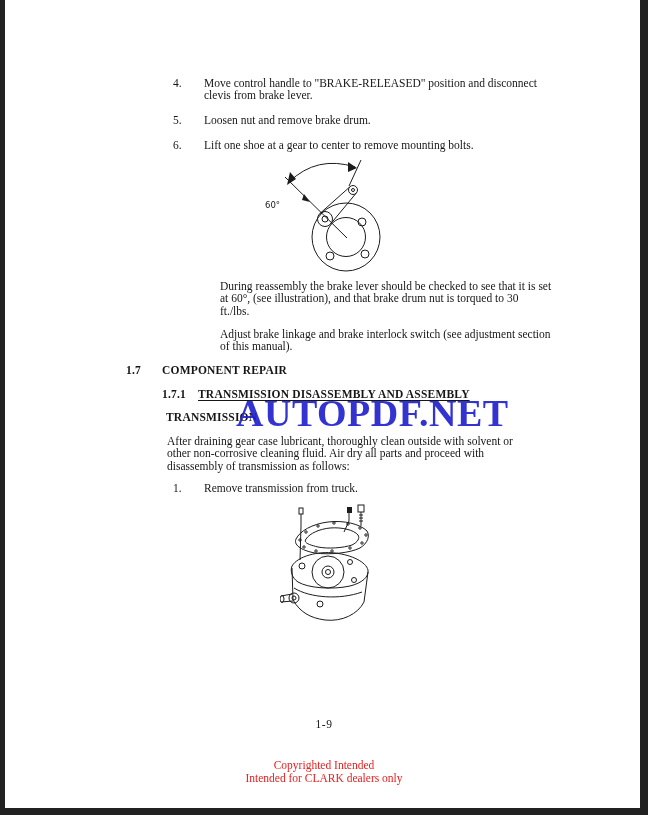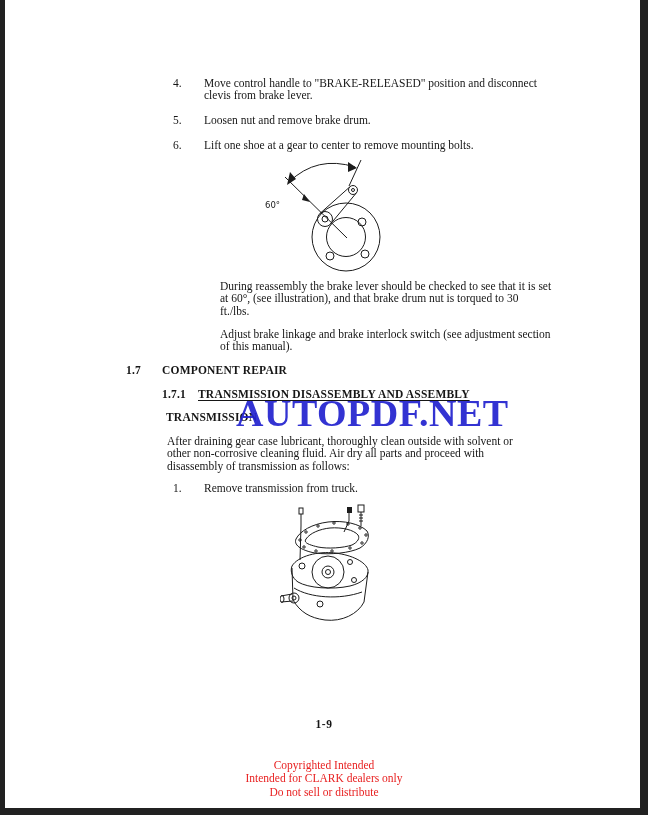--- a/index.html
+++ b/index.html
@@ -28,21 +28,21 @@
 
   .sub-label{position:absolute;font-weight:bold;font-size:11.5px;letter-spacing:.2px;}
 
   .figure{position:absolute;}
   .figure svg{display:block;}
   .figline{stroke:#1c1c1c;stroke-width:1;fill:none;}
   .figfill{fill:#1c1c1c;stroke:none;}
   .figtext{font-family:"DejaVu Sans",sans-serif;font-size:8.5px;fill:#1c1c1c;}
 
   .page-number{position:absolute;left:0;top:718px;width:100%;text-align:center;
-    font-weight:bold;font-size:11.5px;letter-spacing:.5px;}
+    font-weight:normal;font-size:11.5px;letter-spacing:.5px;}
 
   .watermark{position:absolute;left:236px;top:391px;
     font-family:"Liberation Serif",serif;font-weight:bold;font-size:38px;
     letter-spacing:.5px;opacity:.92;white-space:nowrap;}
 
   .footer{position:absolute;left:0;top:759px;width:100%;text-align:center;
     font-size:11.5px;line-height:13.4px;}
 </style>
 </head>
 <body>
@@ -173,16 +173,15 @@
     </svg>
   </div>
 
   <div class="page-number">1-9</div>
 
   <div class="watermark" style="color: rgb(34, 34, 207);">AUTOPDF.NET</div>
 
   <div class="footer" style="color: rgb(232, 33, 33);">
     <div>Copyrighted Intended</div>
     <div>Intended for CLARK dealers only</div>
-    <div>Do not sell or distribute</div>
   </div>
 
 </div>
 
 </body></html>

